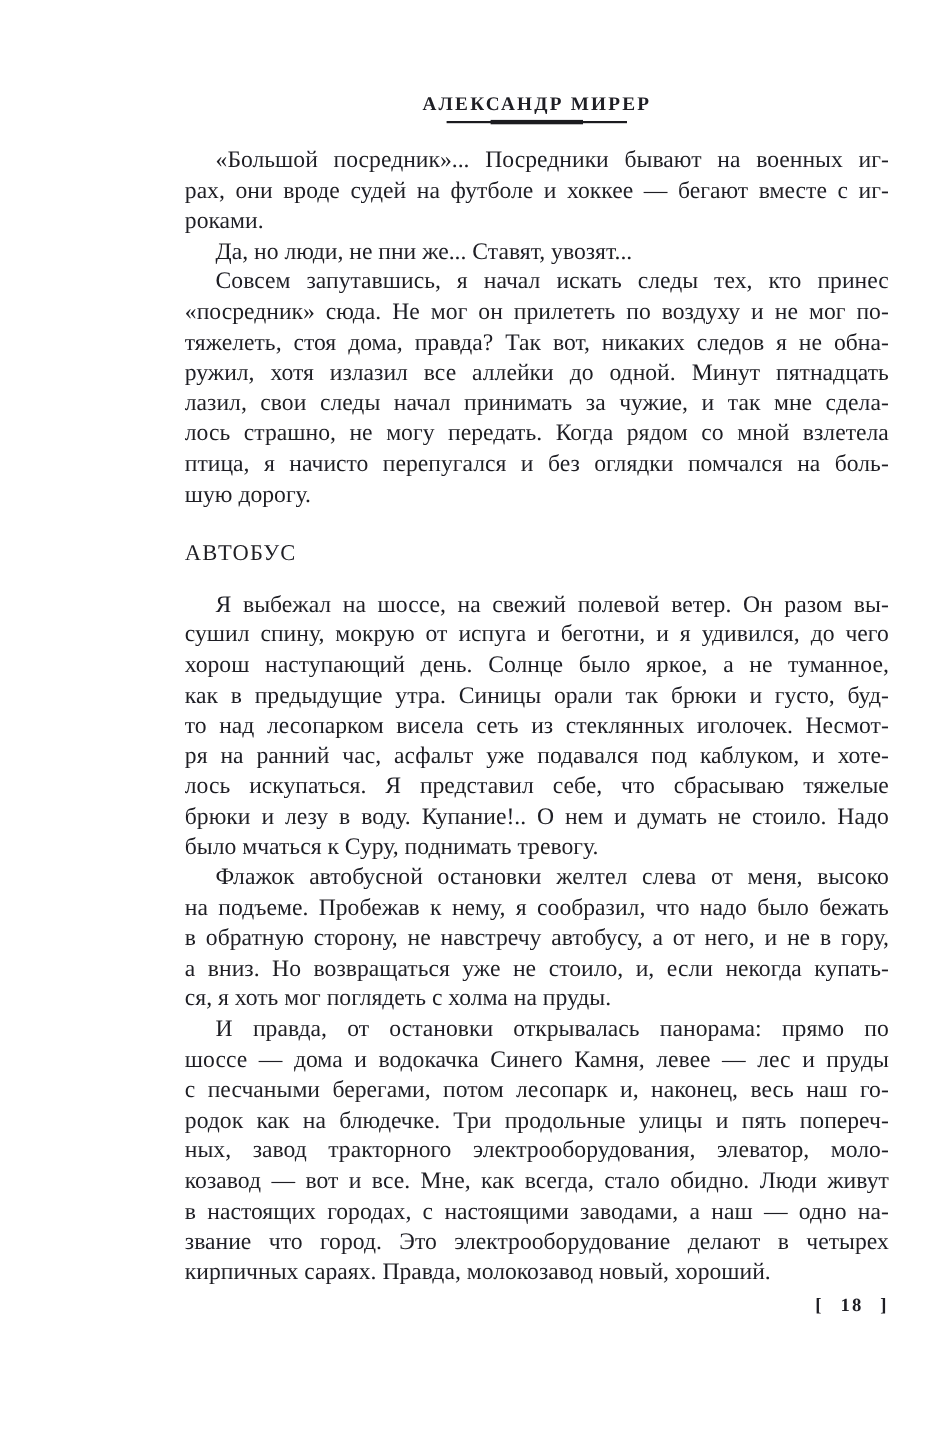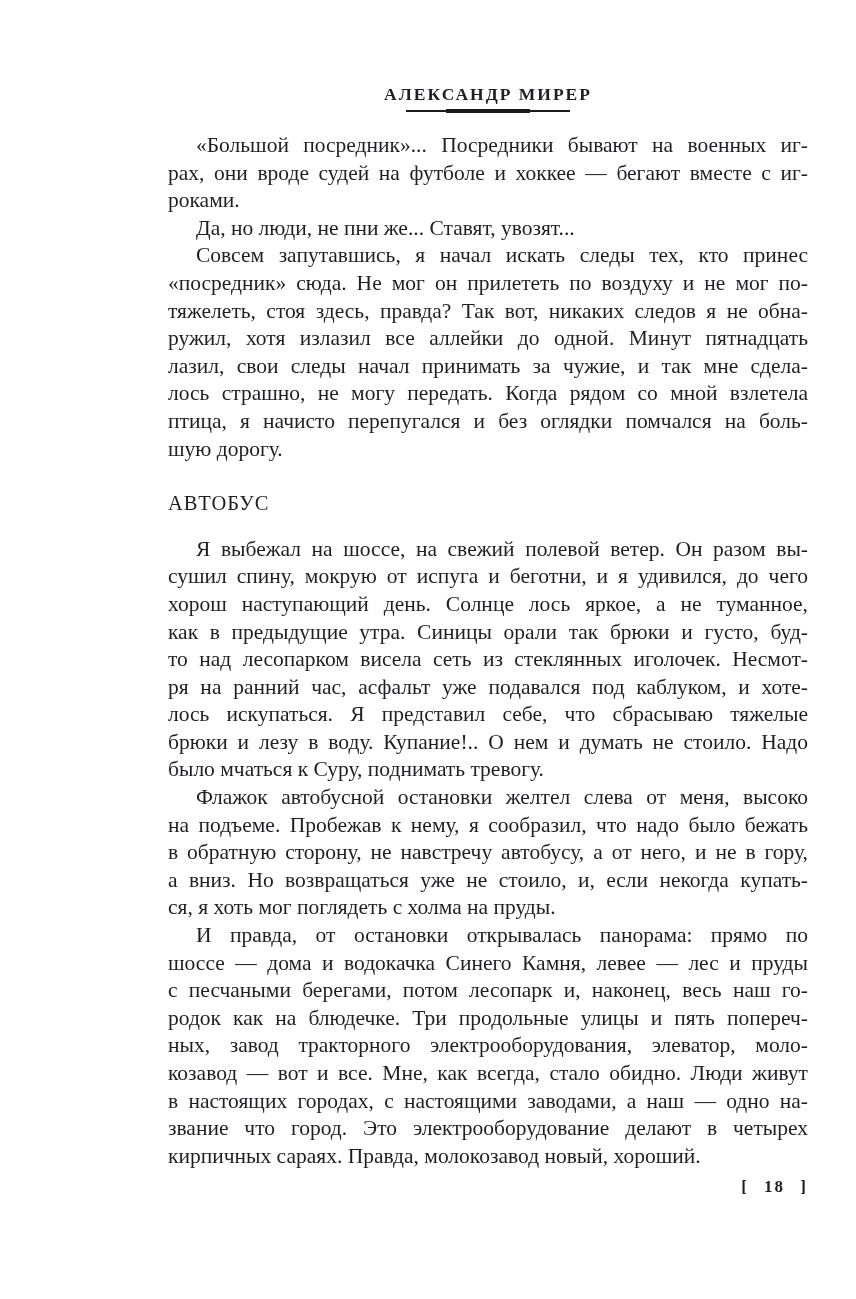--- a/index.html
+++ b/index.html
@@ -111,32 +111,32 @@
         <div class="line indent j">«Большой посредник»... Посредники бывают на военных иг-</div>
         <div class="line j">рах, они вроде судей на футболе и хоккее — бегают вместе с иг-</div>
         <div class="line">роками.</div>
       </div>
       <div class="para">
         <div class="line indent">Да, но люди, не пни же... Ставят, увозят...</div>
       </div>
       <div class="para">
         <div class="line indent j">Совсем запутавшись, я начал искать следы тех, кто принес</div>
         <div class="line j">«посредник» сюда. Не мог он прилететь по воздуху и не мог по-</div>
-        <div class="line j">тяжелеть, стоя здесь, правда? Так вот, никаких следов я не обна-</div>
+        <div class="line j">тяжелеть, стоя дома, правда? Так вот, никаких следов я не обна-</div>
         <div class="line j">ружил, хотя излазил все аллейки до одной. Минут пятнадцать</div>
         <div class="line j">лазил, свои следы начал принимать за чужие, и так мне сдела-</div>
         <div class="line j">лось страшно, не могу передать. Когда рядом со мной взлетела</div>
         <div class="line j">птица, я начисто перепугался и без оглядки помчался на боль-</div>
         <div class="line">шую дорогу.</div>
       </div>
       <div class="section-heading">АВТОБУС</div>
       <div class="para">
         <div class="line indent j">Я выбежал на шоссе, на свежий полевой ветер. Он разом вы-</div>
         <div class="line j">сушил спину, мокрую от испуга и беготни, и я удивился, до чего</div>
-        <div class="line j">хорош наступающий день. Солнце лось яркое, а не туманное,</div>
+        <div class="line j">хорош наступающий день. Солнце было яркое, а не туманное,</div>
         <div class="line j">как в предыдущие утра. Синицы орали так брюки и густо, буд-</div>
         <div class="line j">то над лесопарком висела сеть из стеклянных иголочек. Несмот-</div>
         <div class="line j">ря на ранний час, асфальт уже подавался под каблуком, и хоте-</div>
         <div class="line j">лось искупаться. Я представил себе, что сбрасываю тяжелые</div>
         <div class="line j">брюки и лезу в воду. Купание!.. О нем и думать не стоило. Надо</div>
         <div class="line">было мчаться к Суру, поднимать тревогу.</div>
       </div>
       <div class="para">
         <div class="line indent j">Флажок автобусной остановки желтел слева от меня, высоко</div>
         <div class="line j">на подъеме. Пробежав к нему, я сообразил, что надо было бежать</div>

